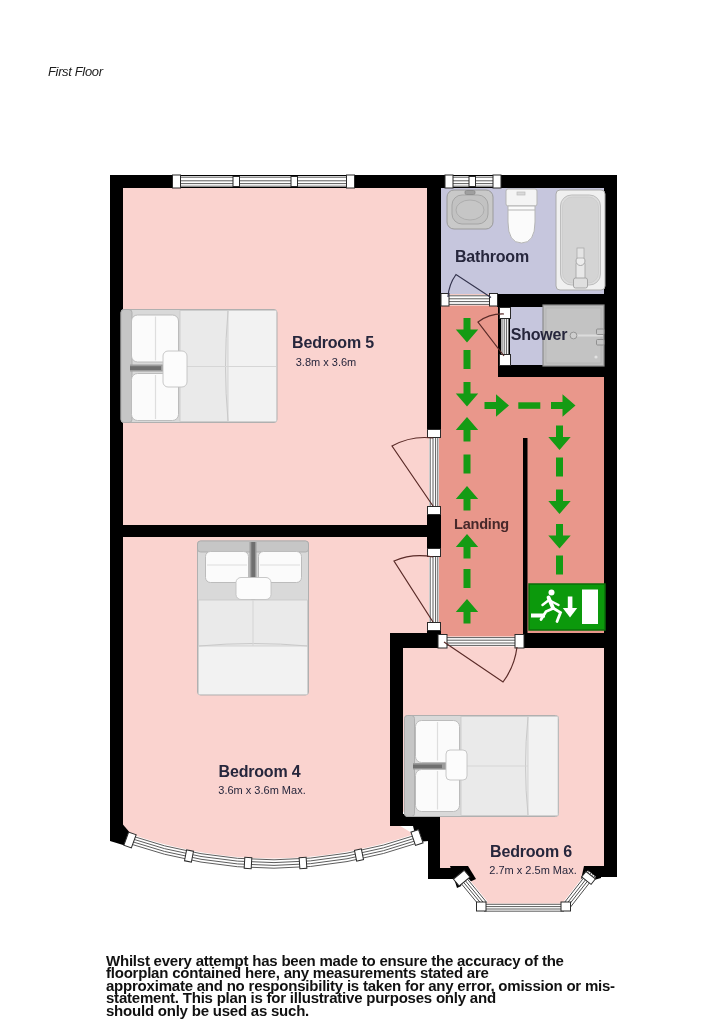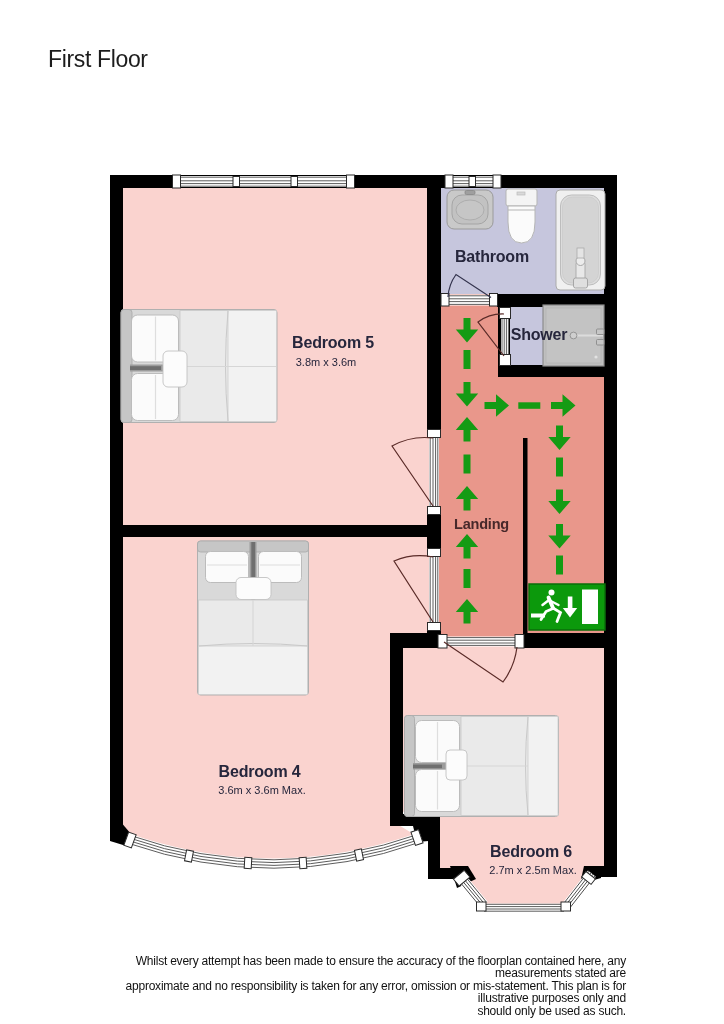--- a/index.html
+++ b/index.html
@@ -1,18 +1,18 @@
 <!DOCTYPE html>
 <html><head>
 <meta charset="utf-8">
 <style>
   html,body{margin:0;padding:0;background:#ffffff;width:724px;height:1024px;overflow:hidden;}
   body{font-family:"Liberation Sans", sans-serif;position:relative;}
-  #title{position:absolute;left:48px;top:46px;font-size:23px;color:#1c1c1c;letter-spacing:-0.35px;}
-  #disc{position:absolute;left:106px;top:955px;width:520px;text-align:right;font-size:12px;line-height:12.4px;letter-spacing:-0.22px;color:#111111;}
+  #title{position:absolute;left:48px;top:64px;font-size:13px;color:#1c1c1c;letter-spacing:-0.35px;font-style:italic;}
+  #disc{position:absolute;left:106px;top:955px;width:520px;text-align:left;font-size:15px;line-height:12.4px;letter-spacing:-0.22px;color:#111111;font-weight:bold;}
 </style>
 </head>
 <body>
 
 <div id="title">First&nbsp;Floor</div>
 <svg width="724" height="1024" viewBox="0 0 724 1024" xmlns="http://www.w3.org/2000/svg" style="position:absolute;left:0;top:0;">
 <g id="floors">
 
 <rect x="116" y="182" width="318" height="348" fill="#fad3cf"></rect>
 

